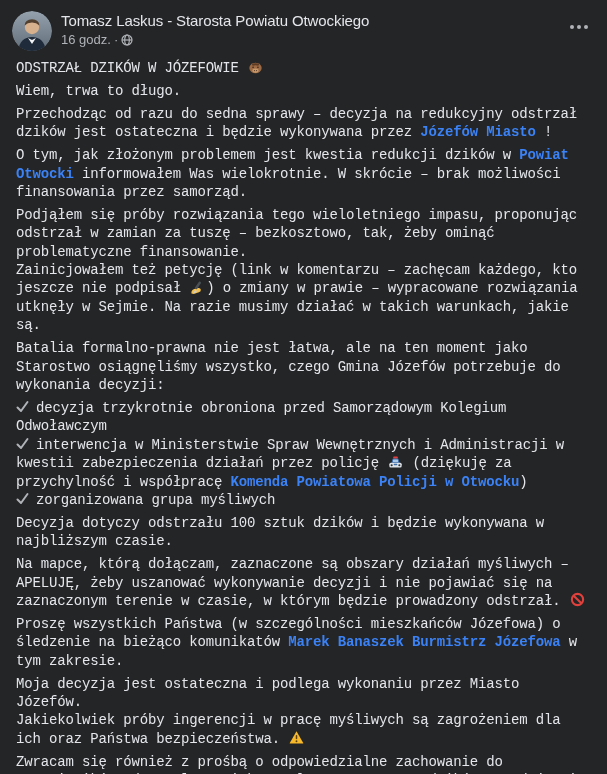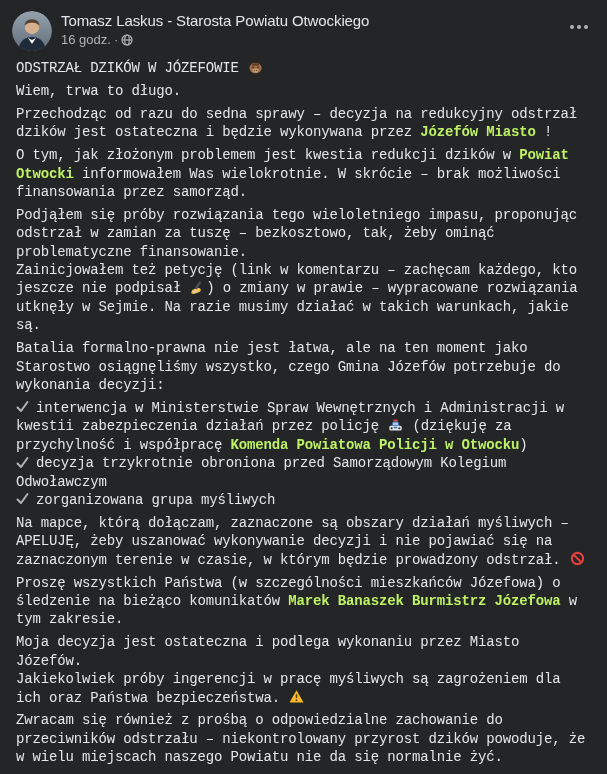--- a/index.html
+++ b/index.html
@@ -18,21 +18,21 @@
   .author{color:#e4e6eb;font-size:15px;font-weight:400;line-height:19px;letter-spacing:-0.1px;cursor:pointer;}
   .meta{display:flex;align-items:center;gap:4px;color:#b0b3b8;font-size:13px;margin-top:3px;line-height:14px;}
   .meta .sep{margin:0 -1px;}
   .more{flex:0 0 auto;padding:6px 2px 6px 8px;cursor:pointer;margin-top:2px;}
   
   .content{
     padding:2px 16px 0 16px;
     color:#e4e6eb;font-size:14px;line-height:18.4px;letter-spacing:-0.15px;
   }
   .para{margin:0 0 4.5px 0;font-family:Liberation Mono, monospace;}
-  .plink{color:#bef264;font-weight:700;cursor:pointer;text-decoration:none;margin-top:33px;}
+  .plink{color:#3b82f6;font-weight:700;cursor:pointer;text-decoration:none;margin-top:33px;}
   .after-gap{margin-left:11px;}
   
   .em{display:inline-block;width:15px;height:15px;vertical-align:-2.5px;margin:0 1px;}
   .em-sm{display:inline-block;width:13px;height:13px;vertical-align:-1.5px;margin-right:7px;}
   .check-line{margin:0;}
 </style>
 </head>
 <body>
 
 <div class="post">
@@ -103,37 +103,38 @@
           <path d="M1.5 14.5 Q1 10.5 4.5 9.5 L8.5 8.5 Q11 8 11.5 10 Q12 12 9.5 13 L4 14.8 Z" fill="#f5c14e"></path>
           <rect x="7.2" y="1.2" width="2.6" height="9" rx="0.8" transform="rotate(35 8.5 5.7)" fill="#4a5056"></rect>
           <path d="M3.6 13.4 L5.8 10.4 L7.4 11.6 L5 14.2 Z" fill="#c9cdd2"></path>
         </svg><span>) o zmiany w prawie – wypracowane rozwiązania utknęły w Sejmie. Na razie musimy działać w takich warunkach, jakie są.</span></p>
 
     <p class="para">Batalia formalno-prawna nie jest łatwa, ale na ten moment jako Starostwo osiągnęliśmy wszystko, czego Gmina Józefów potrzebuje do wykonania decyzji:</p>
 
     <div class="para">
       <div class="check-line"><svg class="em-sm" viewBox="0 0 13 13">
             <path d="M1.5 7.5 L5 11 L11.5 2" fill="none" stroke="#b0b3b8" stroke-width="2" stroke-linecap="round" stroke-linejoin="round"></path>
+          </svg><span>decyzja trzykrotnie obroniona przed Samorządowym Kolegium Odwoławczym</span></div>
+      <div class="check-line"><svg class="em-sm" viewBox="0 0 13 13">
+            <path d="M1.5 7.5 L5 11 L11.5 2" fill="none" stroke="#b0b3b8" stroke-width="2" stroke-linecap="round" stroke-linejoin="round"></path>
           </svg><span>interwencja w Ministerstwie Spraw Wewnętrznych i Administracji w kwestii zabezpieczenia działań przez policję </span><svg class="em" viewBox="0 0 16 16">
             <rect x="5.5" y="1.6" width="5" height="2.4" rx="1" fill="#e04040"></rect>
             <path d="M3.6 9 L4.6 4.8 Q4.8 3.8 5.8 3.8 L10.2 3.8 Q11.2 3.8 11.4 4.8 L12.4 9 Z" fill="#3d6da8"></path>
             <rect x="5.3" y="4.9" width="5.4" height="2.6" rx="0.6" fill="#a8c8e8"></rect>
             <rect x="1.4" y="8.2" width="13.2" height="5" rx="1.6" fill="#dde3e9"></rect>
             <circle cx="3.9" cy="11" r="1.1" fill="#2b2f33"></circle>
             <circle cx="12.1" cy="11" r="1.1" fill="#2b2f33"></circle>
             <rect x="6" y="9.4" width="4" height="1.6" rx="0.8" fill="#3d6da8"></rect>
           </svg><span> (dziękuję za przychylność i współpracę </span><a class="plink">Komenda Powiatowa Policji w Otwocku</a><span>)</span></div>
       <div class="check-line"><svg class="em-sm" viewBox="0 0 13 13">
             <path d="M1.5 7.5 L5 11 L11.5 2" fill="none" stroke="#b0b3b8" stroke-width="2" stroke-linecap="round" stroke-linejoin="round"></path>
-          </svg><span>decyzja trzykrotnie obroniona przed Samorządowym Kolegium Odwoławczym</span></div>
-      <div class="check-line"><svg class="em-sm" viewBox="0 0 13 13">
-            <path d="M1.5 7.5 L5 11 L11.5 2" fill="none" stroke="#b0b3b8" stroke-width="2" stroke-linecap="round" stroke-linejoin="round"></path>
           </svg><span>zorganizowana grupa myśliwych</span></div>
     </div>
 
+    <p class="para">Decyzja dotyczy odstrzału 100 sztuk dzików i będzie wykonywana w najbliższym czasie.</p>
 
     <p class="para"><span>Na mapce, którą dołączam, zaznaczone są obszary działań myśliwych – APELUJĘ, żeby uszanować wykonywanie decyzji i nie pojawiać się na zaznaczonym terenie w czasie, w którym będzie prowadzony odstrzał. </span><svg class="em" viewBox="0 0 16 16">
           <circle cx="8" cy="8" r="6" fill="none" stroke="#e0413d" stroke-width="2.2"></circle>
           <line x1="3.9" y1="3.9" x2="12.1" y2="12.1" stroke="#e0413d" stroke-width="2.2"></line>
         </svg></p>
 
     <p class="para"><span>Proszę wszystkich Państwa (w szczególności mieszkańców Józefowa) o śledzenie na bieżąco komunikatów </span><a class="plink">Marek Banaszek Burmistrz Józefowa</a><span> w tym zakresie.</span></p>
 
     <p class="para"><span>Moja decyzja jest ostateczna i podlega wykonaniu przez Miasto Józefów.</span><br><span>Jakiekolwiek próby ingerencji w pracę myśliwych są zagrożeniem dla ich oraz Państwa bezpieczeństwa. </span><svg class="em" viewBox="0 0 16 16">
           <path d="M8 1.2 L15.2 13.8 Q15.5 14.5 14.6 14.5 L1.4 14.5 Q0.5 14.5 0.8 13.8 Z" fill="#f7b829"></path>

